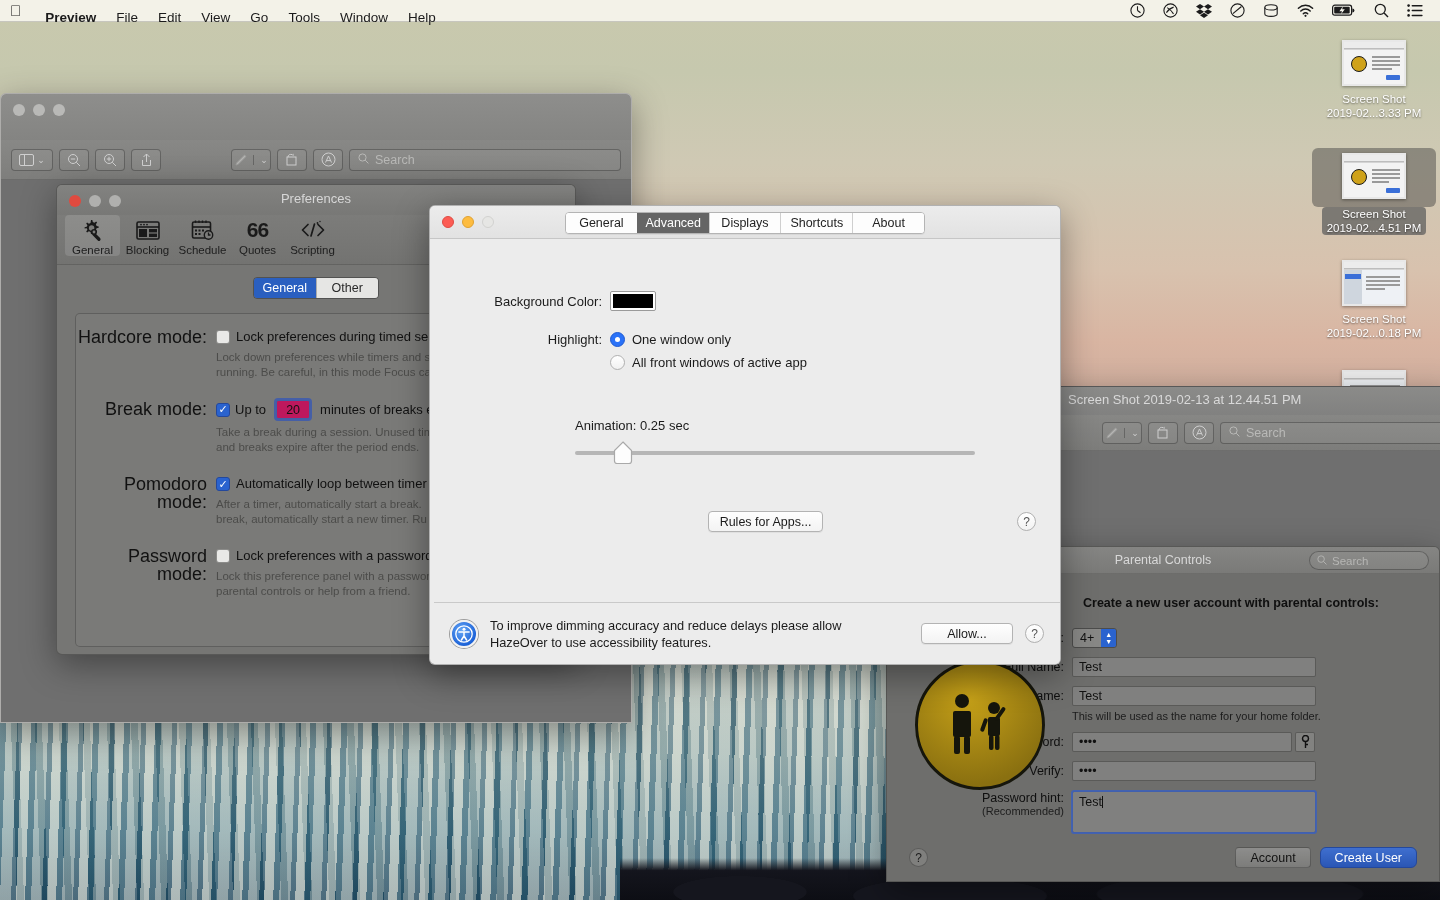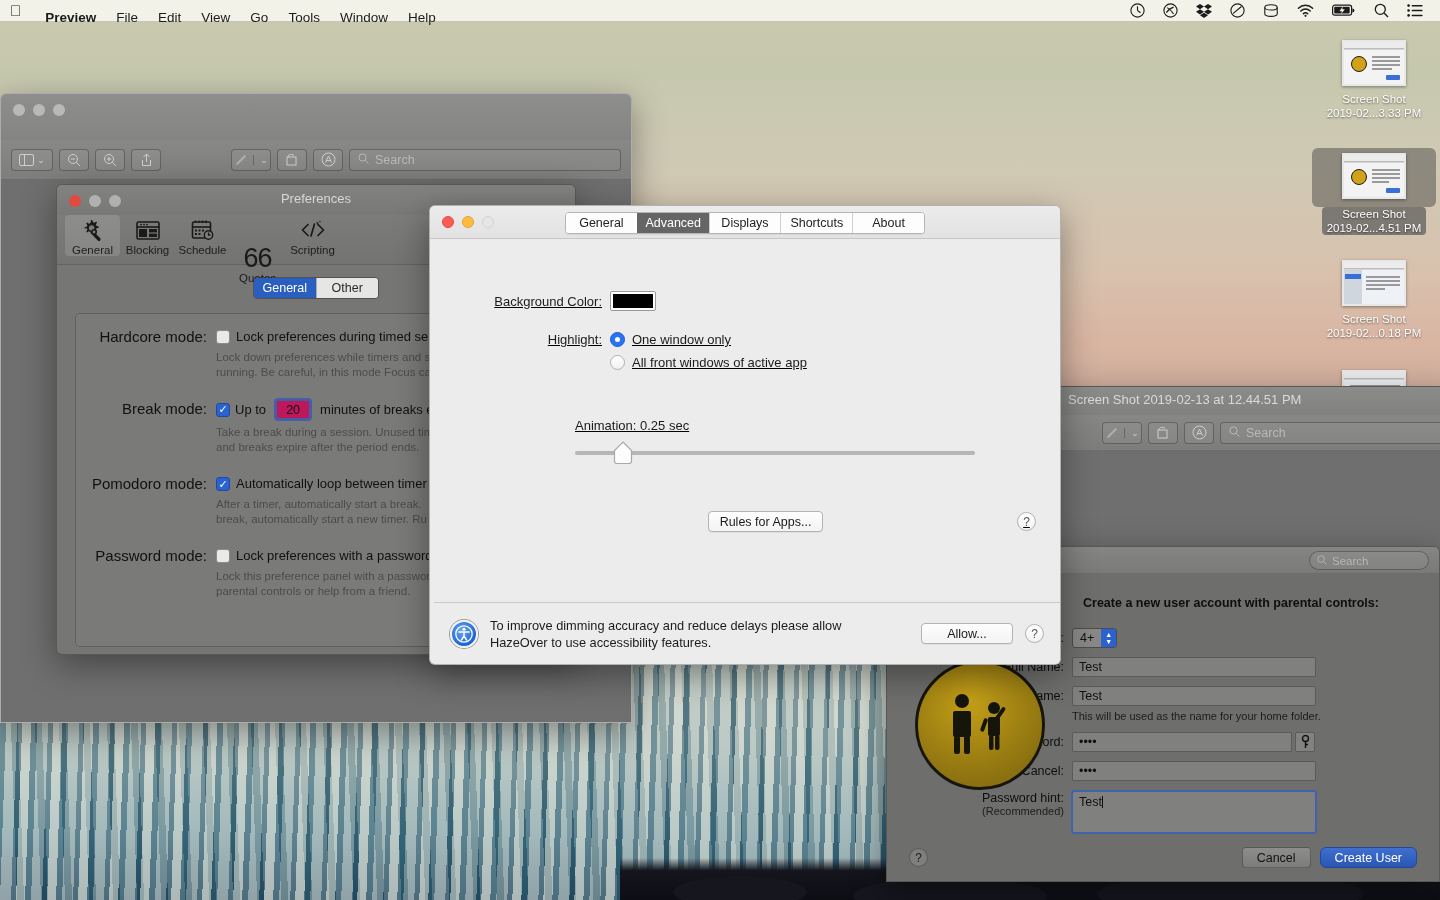--- a/index.html
+++ b/index.html
@@ -173,21 +173,21 @@
   .seg .off { background:#e6e6e4; color:#2a2a2a; border-left:1px solid rgba(0,0,0,.25); }
   #prefs-panel {
     margin:14px 18px 0 18px; height:334px;
     border:1px solid rgba(0,0,0,.22); border-radius:5px;
     background:rgba(255,255,255,.035);
     padding:14px 0 0 0; position:relative;
   }
   .setting-row { display:flex; margin-bottom:6px; }
   .setting-label {
     width:140px; text-align:right; padding-right:9px;
-    font-size:15px; color:#111; line-height:18px;
+    font-size:18px; color:#111; line-height:18px;
   }
   .setting-body { flex:1; }
   .setting-body .chkline { display:flex; align-items:center; gap:6px; font-size:13px; color:#111; line-height:18px; }
   .cbx {
     width:14px; height:14px; border-radius:3px; flex:0 0 14px;
     border:1px solid rgba(0,0,0,.4); background:#e9e9e7;
     display:flex; align-items:center; justify-content:center;
   }
   .cbx.checked { background:#2a63cf; border-color:#24489c; color:#fff; font-size:11px; line-height:1; }
   .setting-body .desc { font-size:11.5px; color:#4c4c4a; line-height:15px; margin-top:4px; }
@@ -219,21 +219,21 @@
     border:1px solid #b4b4b4; border-radius:4px; overflow:hidden;
     font-size:12.5px; background:#fff;
     box-shadow:0 1px 0 rgba(0,0,0,.05);
   }
   #haze-tabs .t {
     flex:1; display:flex; align-items:center; justify-content:center;
     background:#fdfdfd; color:#222; border-left:1px solid #cfcfcf;
   }
   #haze-tabs .t:first-child { border-left:none; }
   #haze-tabs .t.active { background:#656565; color:#fff; border-left-color:#656565; }
-  #haze-body { position:absolute; left:0; top:33px; right:0; bottom:62px; background:#ececec;text-decoration:underline; }
+  #haze-body { position:absolute; left:0; top:33px; right:0; bottom:62px; background:#ececec; }
   .haze-row { display:flex; align-items:center; margin-bottom:0; }
   .haze-lbl { width:180px; text-align:right; padding-right:8px; font-size:13px; color:#1b1b1b; }
   .color-well {
     width:46px; height:20px; border:1px solid #9a9a9a; background:#fff;
     padding:2px; border-radius:2px;
   }
   .color-well i { display:block; width:100%; height:100%; background:#000; }
   .radio { width:15px; height:15px; border-radius:50%; border:1px solid #b0b0b0;
     background:linear-gradient(180deg,#fff,#f1f1f1); flex:0 0 15px;
     display:flex; align-items:center; justify-content:center; }
@@ -531,20 +531,21 @@
             <line x1="7.2" y1="7.2" x2="10.4" y2="10.4" stroke="#b9b9b7"></line>
           </svg>
       </span>
       <span>Search</span>
     </div>
   </div>
 </div>
 
 <div id="parental-win" class="win">
   <div id="pc-titlebar">
+    <div id="pc-title">Parental Controls</div>
     <div id="pc-search">
       <span>
         <svg width="10" height="10" viewBox="0 0 11 11">
             <circle cx="4.5" cy="4.5" r="3.6" fill="none" stroke="#b6b6b4"></circle>
             <line x1="7.2" y1="7.2" x2="10.4" y2="10.4" stroke="#b6b6b4"></line>
           </svg>
       </span>
       <span>Search</span>
     </div>
   </div>
@@ -604,38 +605,38 @@
           </div>
         <div style="width:20px; height:20px; margin-left:3px; border:1px solid rgba(0,0,0,.3); border-radius:2px; background:rgba(255,255,255,.14); display:flex; align-items:center; justify-content:center;">
           <svg width="9" height="14" viewBox="0 0 9 14">
               <circle cx="4.5" cy="3.5" r="3" fill="none" stroke="#111" stroke-width="1.4"></circle>
               <path d="M4.5 6.5v6.5M4.5 9.5h2.5" stroke="#111" stroke-width="1.4" fill="none"></path>
             </svg>
         </div>
       </div>
 
       <div class="pc-row">
-        <div class="pc-lbl">Cancel:</div>
+        <div class="pc-lbl">Verify:</div>
         <div class="pc-field" style="width:244px">
             <span>••••</span>
           </div>
       </div>
 
       <div style="display:flex; margin-top:10px;">
         <div style="width:185px; text-align:right; padding-right:8px;">
           <div style="font-size:12.5px; color:#0f0f0f;">Password hint:</div>
           <div class="tiny" style="color:#1c1c1c;">(Recommended)</div>
         </div>
         <div id="pc-hint-box"><span>Test</span><span class="caret"></span></div>
       </div>
 
       <div style="display:flex; align-items:center; margin-top:14px; padding:0 22px 0 22px;">
         <div class="help-btn" style="background:rgba(255,255,255,.12); border-color:rgba(0,0,0,.28); color:#1c1c1c;">?</div>
         <div style="margin-left:auto; display:flex; gap:9px;">
-          <div class="btn-pc">Cancel</div>
+          <div class="btn-pc">Account</div>
           <div class="btn-pc primary">Create User</div>
         </div>
       </div>
     </div>
   </div>
 </div>
 
 <div id="prefs-win" class="win">
   <div class="titlebar">
     <div class="tl-dots live">
@@ -694,21 +695,21 @@
               <rect x="4" y="14" width="2" height="2"></rect>
               <rect x="7.5" y="14" width="2" height="2"></rect>
             </g>
             <circle cx="17.5" cy="16" r="4.2" fill="#7c7c7a" stroke="#1a1a1a" stroke-width="1.4"></circle>
             <path d="M17.5 13.5v2.5h2" stroke="#1a1a1a" stroke-width="1.3" fill="none"></path>
           </svg>
       </div>
       <span class="lbl">Schedule</span>
     </div>
     <div class="pref-tab">
-      <div class="ic" style="font-size:27px; font-weight:400; color:#1a1a1a; letter-spacing:-1px;margin-top:28px;">66</div>
+      <div class="ic" style="font-size:21px; font-weight:700; color:#1a1a1a; letter-spacing:-1px;">66</div>
       <span class="lbl">Quotes</span>
     </div>
     <div class="pref-tab">
       <div class="ic">
         <svg width="26" height="20" viewBox="0 0 26 20">
             <g fill="none" stroke="#1a1a1a" stroke-width="1.7" stroke-linecap="round" stroke-linejoin="round">
               <path d="M8 4.5L2.5 10 8 15.5"></path>
               <path d="M18 4.5L23.5 10 18 15.5"></path>
               <line x1="14.5" y1="4" x2="11" y2="16"></line>
             </g>

